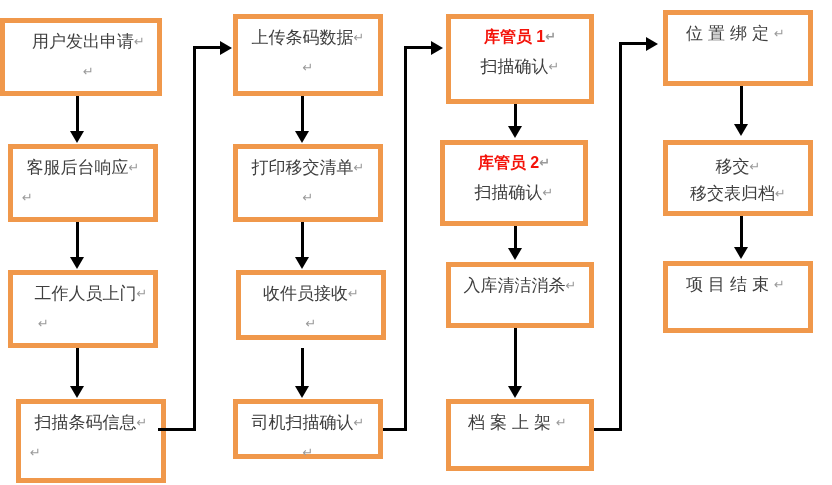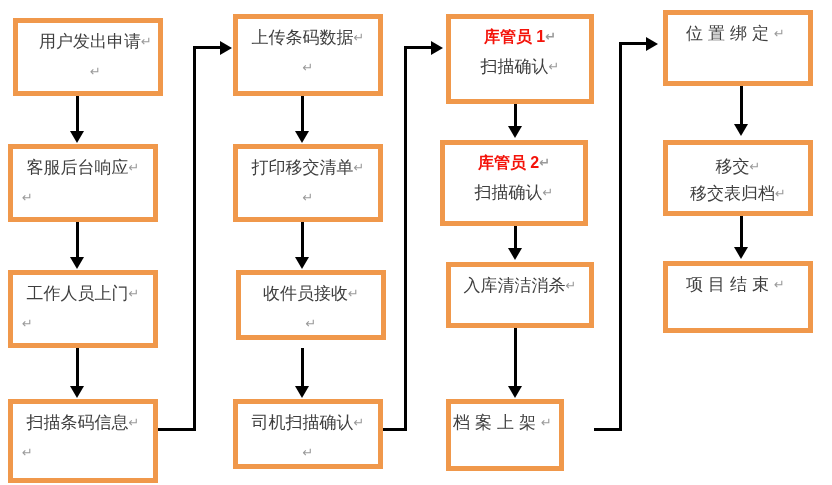--- a/index.html
+++ b/index.html
@@ -78,36 +78,36 @@
     border-top: 7px solid transparent;
     border-bottom: 7px solid transparent;
     border-left: 12px solid #000000;
   }
 </style>
 </head>
 <body>
 
 <div id="canvas">
 
-  <div class="node" style="left:13px; top:18px; width:150px; height:78px;padding-left:15px;">
+  <div class="node" style="left:0; top:18px; width:162px; height:78px;padding-left:15px;">
     <span class="line l1"><span>用户发出申请</span><span class="pilcrow">↵</span></span>
     <span class="line l2"><span class="pilcrow">↵</span></span>
   </div>
 
   <div class="node" style="left:8px; top:144px; width:150px; height:78px;">
     <span class="line l1"><span>客服后台响应</span><span class="pilcrow">↵</span></span>
     <span class="line l2 leftret"><span class="pilcrow">↵</span></span>
   </div>
 
-  <div class="node" style="left:8px; top:270px; width:150px; height:78px;">
+  <div class="node" style="left:8px; top:270px; width:150px; height:78px;padding-left:16px;">
     <span class="line l1"><span>工作人员上门</span><span class="pilcrow">↵</span></span>
     <span class="line l2 leftret"><span class="pilcrow">↵</span></span>
   </div>
 
-  <div class="node" style="left:8px; top:399px; width:150px; height:84px;">
+  <div class="node" style="left:16px; top:399px; width:150px; height:84px;">
     <span class="line l1"><span>扫描条码信息</span><span class="pilcrow">↵</span></span>
     <span class="line l2 leftret"><span class="pilcrow">↵</span></span>
   </div>
 
   <div class="seg v" style="left:76px; top:96px; height:37px;"></div>
   <div class="arrow-down" style="left:70px; top:131px;"></div>
 
   <div class="seg v" style="left:76px; top:222px; height:37px;"></div>
   <div class="arrow-down" style="left:70px; top:257px;"></div>
 
@@ -122,21 +122,21 @@
   <div class="node" style="left:233px; top:144px; width:150px; height:78px;">
     <span class="line l1"><span>打印移交清单</span><span class="pilcrow">↵</span></span>
     <span class="line l2"><span class="pilcrow">↵</span></span>
   </div>
 
   <div class="node" style="left:236px; top:270px; width:150px; height:70px;">
     <span class="line l1"><span>收件员接收</span><span class="pilcrow">↵</span></span>
     <span class="line l2"><span class="pilcrow">↵</span></span>
   </div>
 
-  <div class="node" style="left:233px; top:399px; width:150px; height:70px;">
+  <div class="node" style="left:233px; top:399px; width:150px; height:60px;">
     <span class="line l1"><span>司机扫描确认</span><span class="pilcrow">↵</span></span>
     <span class="line l2"><span class="pilcrow">↵</span></span>
   </div>
 
   <div class="seg v" style="left:301px; top:96px; height:37px;"></div>
   <div class="arrow-down" style="left:295px; top:131px;"></div>
 
   <div class="seg v" style="left:301px; top:222px; height:37px;"></div>
   <div class="arrow-down" style="left:295px; top:257px;"></div>
 
@@ -150,21 +150,21 @@
 
   <div class="node" style="left:440px; top:140px; width:148px; height:86px;">
     <span class="line l1 redbold"><span>库管员 2</span><span class="pilcrow">↵</span></span>
     <span class="line l2"><span>扫描确认</span><span class="pilcrow">↵</span></span>
   </div>
 
   <div class="node" style="left:446px; top:262px; width:148px; height:66px;">
     <span class="line l1"><span>入库清洁消杀</span><span class="pilcrow">↵</span></span>
   </div>
 
-  <div class="node" style="left:446px; top:399px; width:118px; height:72px;">
+  <div class="node" style="left:446px; top:399px; width:148px; height:72px;">
     <span class="line l1 spaced"><span>档案上架</span><span class="pilcrow">↵</span></span>
   </div>
 
   <div class="seg v" style="left:514px; top:104px; height:24px;"></div>
   <div class="arrow-down" style="left:508px; top:126px;"></div>
 
   <div class="seg v" style="left:514px; top:226px; height:24px;"></div>
   <div class="arrow-down" style="left:508px; top:248px;"></div>
 
   <div class="seg v" style="left:514px; top:328px; height:58px;"></div>

